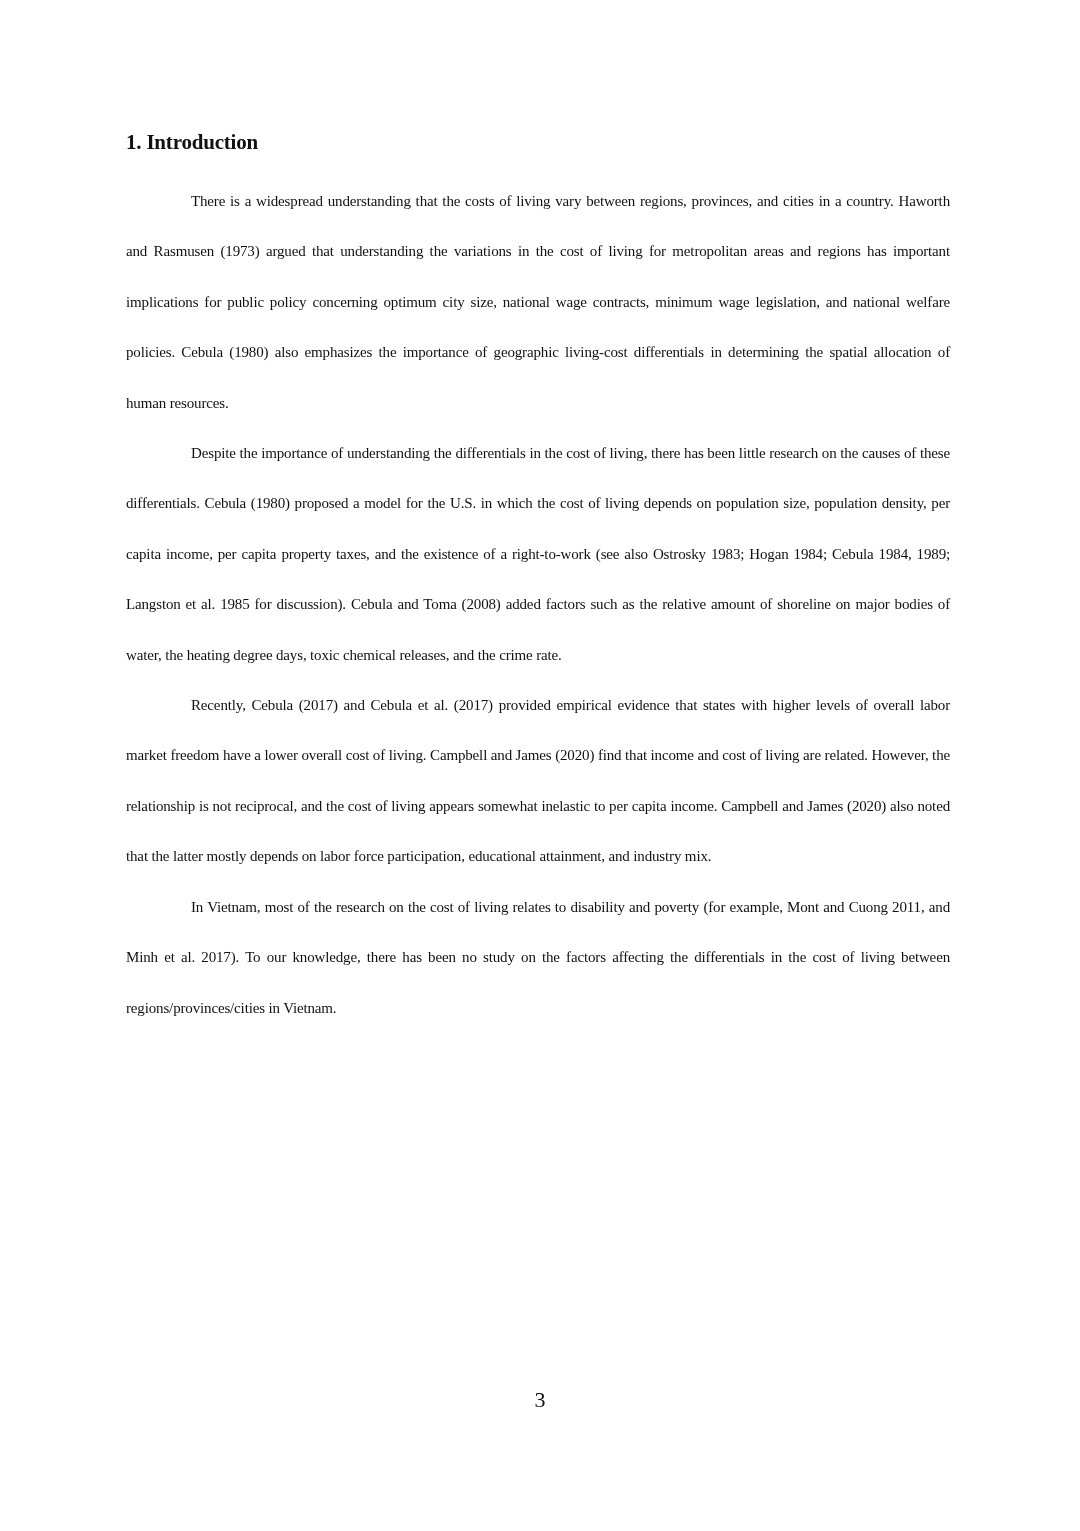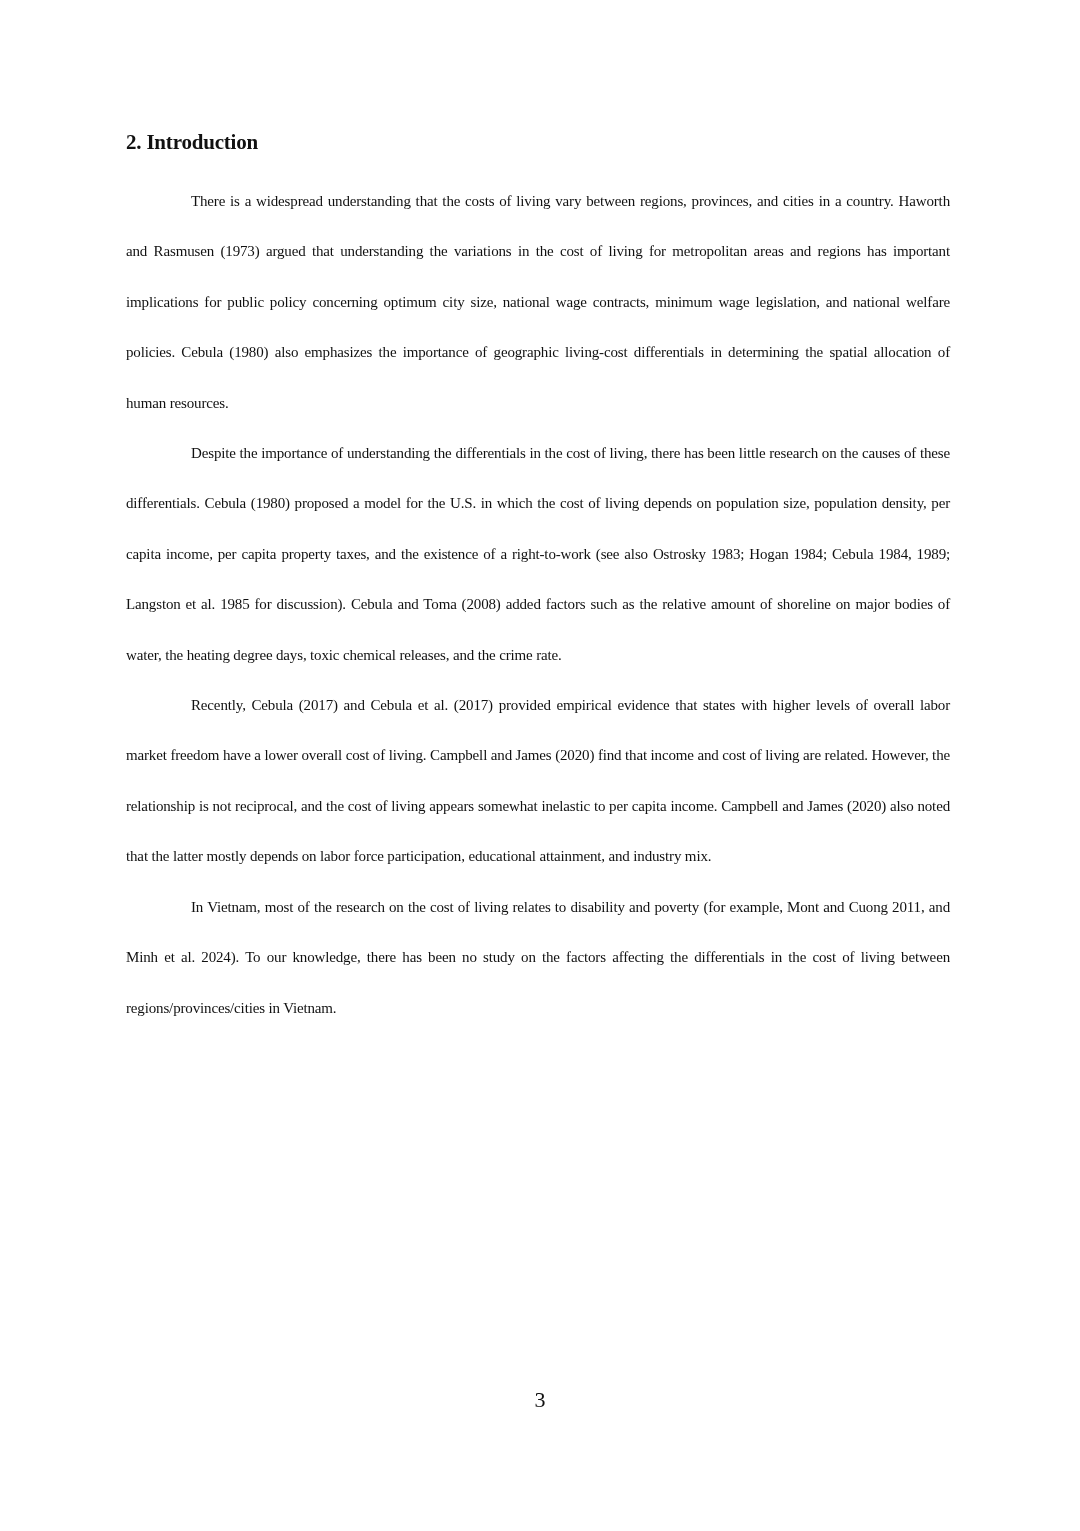--- a/index.html
+++ b/index.html
@@ -43,20 +43,20 @@
       width: 1080px;
       text-align: center;
       font-size: 22px;
       line-height: 32px;
     }
   </style>
 </head>
 <body>
 
 <div class="page">
-  <h1 class="heading">2. Introduction</h1>
+  <h1 class="heading">1. Introduction</h1>
   <p class="para">There is a widespread understanding that the costs of living vary between regions, provinces, and cities in a country. Haworth and Rasmusen (1973) argued that understanding the variations in the cost of living for metropolitan areas and regions has important implications for public policy concerning optimum city size, national wage contracts, minimum wage legislation, and national welfare policies. Cebula (1980) also emphasizes the importance of geographic living-cost differentials in determining the spatial allocation of human resources.</p>
   <p class="para">Despite the importance of understanding the differentials in the cost of living, there has been little research on the causes of these differentials. Cebula (1980) proposed a model for the U.S. in which the cost of living depends on population size, population density, per capita income, per capita property taxes, and the existence of a right-to-work (see also Ostrosky 1983; Hogan 1984; Cebula 1984, 1989; Langston et al. 1985 for discussion). Cebula and Toma (2008) added factors such as the relative amount of shoreline on major bodies of water, the heating degree days, toxic chemical releases, and the crime rate.</p>
   <p class="para">Recently, Cebula (2017) and Cebula et al. (2017) provided empirical evidence that states with higher levels of overall labor market freedom have a lower overall cost of living. Campbell and James (2020) find that income and cost of living are related. However, the relationship is not reciprocal, and the cost of living appears somewhat inelastic to per capita income. Campbell and James (2020) also noted that the latter mostly depends on labor force participation, educational attainment, and industry mix.</p>
-  <p class="para">In Vietnam, most of the research on the cost of living relates to disability and poverty (for example, Mont and Cuong 2011, and Minh et al. 2024). To our knowledge, there has been no study on the factors affecting the differentials in the cost of living between regions/provinces/cities in Vietnam.</p>
+  <p class="para">In Vietnam, most of the research on the cost of living relates to disability and poverty (for example, Mont and Cuong 2011, and Minh et al. 2017). To our knowledge, there has been no study on the factors affecting the differentials in the cost of living between regions/provinces/cities in Vietnam.</p>
 </div>
 
 <div class="page-number">3</div>
 
 </body></html>

